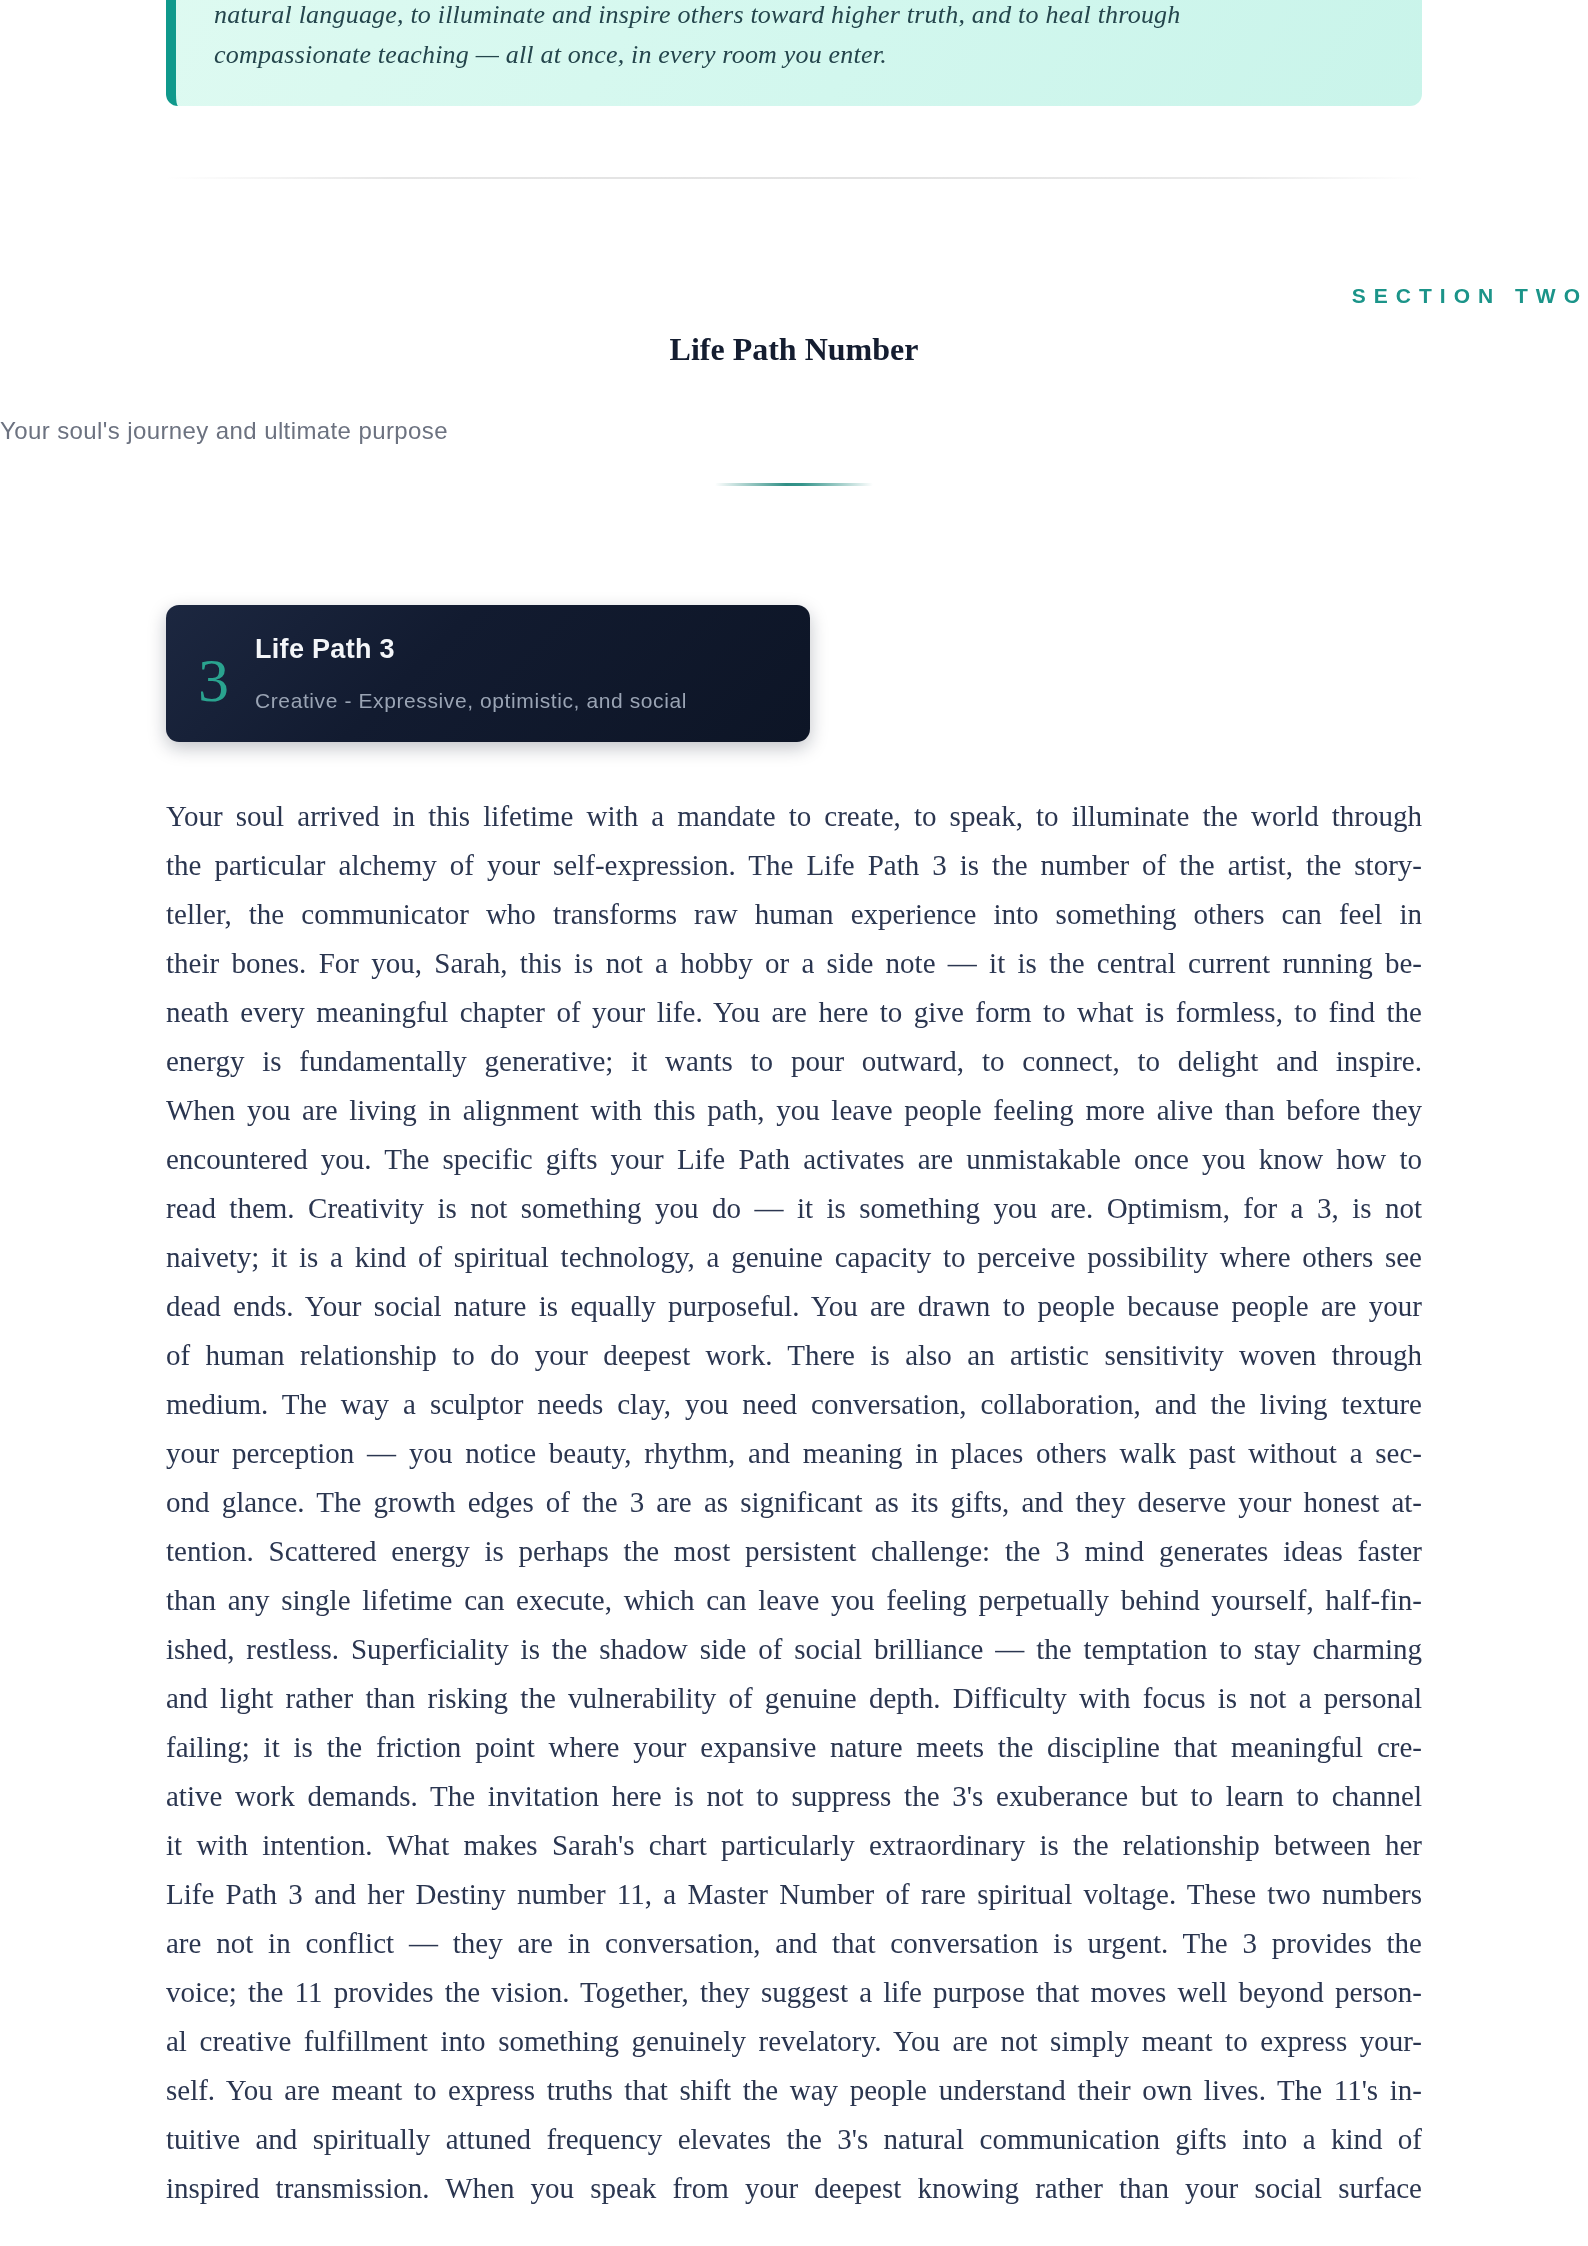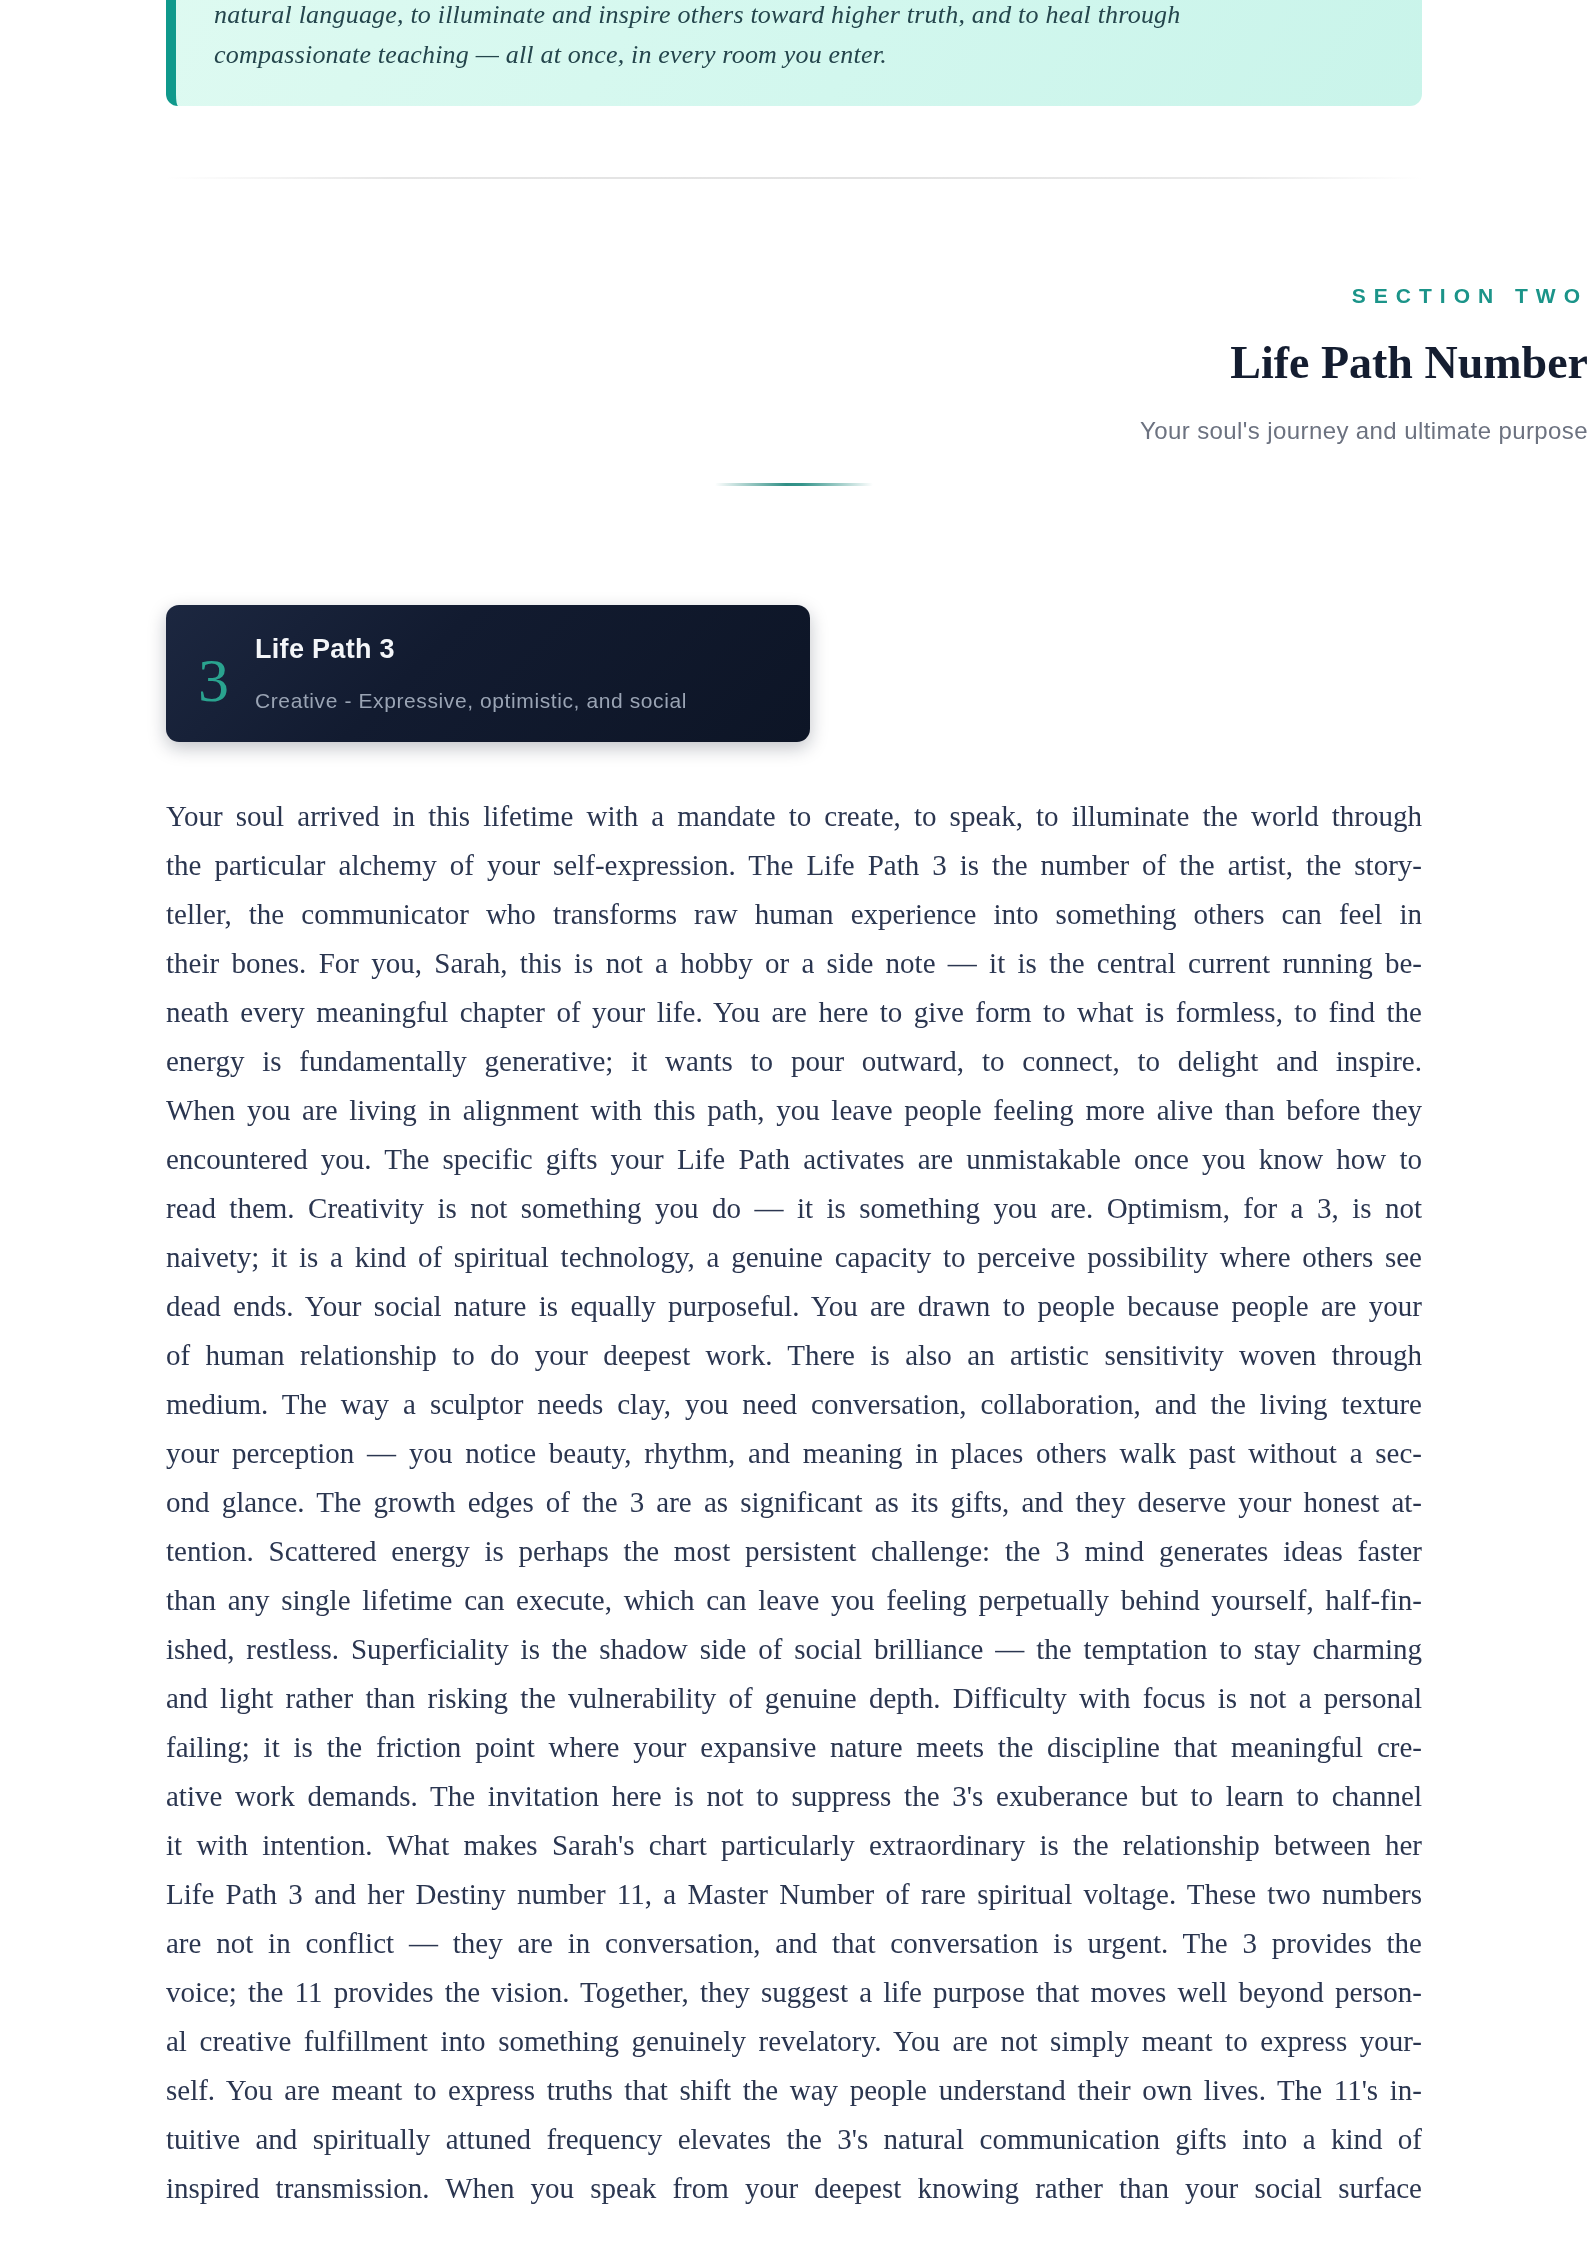--- a/index.html
+++ b/index.html
@@ -42,32 +42,32 @@
     position: absolute;
     left: 0; right: 0; top: 284px;
     text-align: right;
     font-size: 21px;
     font-weight: 700;
     letter-spacing: 8px;
     color: #1b9489;
   }
   .section-title {
     position: absolute;
-    left: 0; right: 0; top: 333px;
-    text-align: right;
+    left: 0; right: 0; top: 319px;
+    text-align: center;
     font-family: "Liberation Serif", serif;
     font-weight: 600;
-    font-size: 46px;
+    font-size: 32px;
     line-height: 60px;
     color: #141d30;
   }
   .section-subtitle {
     position: absolute;
     left: 0; right: 0; top: 414px;
-    text-align: right;
+    text-align: left;
     font-size: 24px;
     line-height: 34px;
     color: #6c7280;
     letter-spacing: 0.4px;
   }
   .mini-divider {
     position: absolute;
     left: 715px; top: 483px;
     width: 158px; height: 3px;
     border-radius: 2px;

